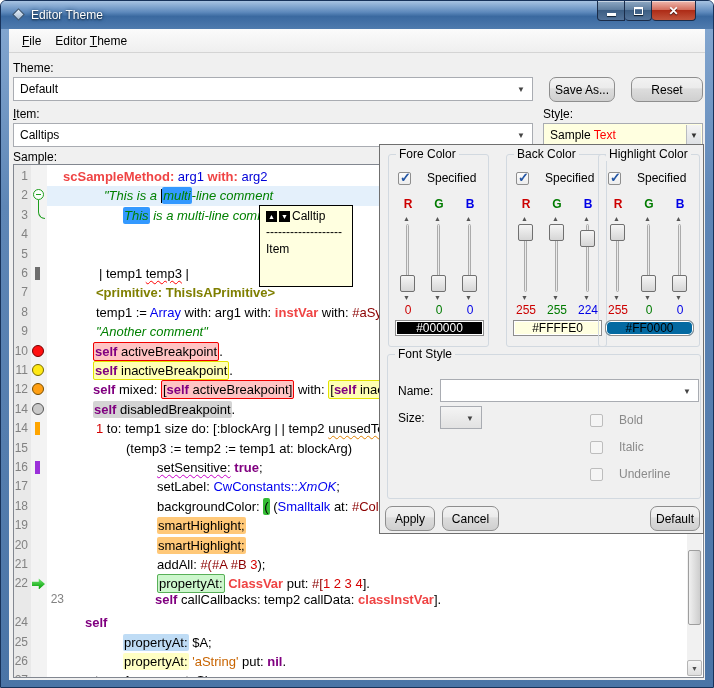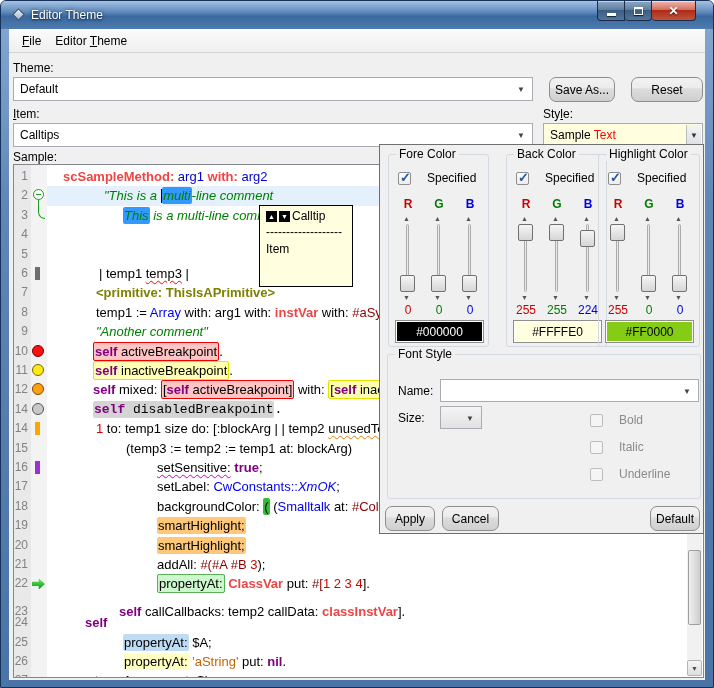--- a/index.html
+++ b/index.html
@@ -120,21 +120,21 @@
   .cbrow{position:absolute;display:flex;align-items:flex-end;gap:16px;font-size:12px;}
   .ch-lab{position:absolute;width:30px;text-align:center;font-size:12px;font-weight:bold;}
   .slider{position:absolute;width:15px;height:86px;}
   .sl-up{position:absolute;top:0;left:3px;font-size:7px;color:#555;}
   .sl-down{position:absolute;bottom:0;left:3px;font-size:7px;color:#555;}
   .sl-track{position:absolute;left:6px;top:9px;width:3px;height:68px;background:#EAEAEA;
     border:1px solid #ABABAB;border-radius:2px;}
   .sl-thumb{position:absolute;left:0;width:15px;height:17px;
     background:linear-gradient(180deg,#F5F5F5,#D6D6D6);border:1px solid #707070;border-radius:2px;}
   .ch-val{position:absolute;width:34px;text-align:center;font-size:12px;}
-  .swatch{position:absolute;left:6px;width:89px;height:23px;border:1px solid #8E8E8E;
+  .swatch{position:absolute;left:6px;width:89px;height:16px;border:1px solid #8E8E8E;
     box-shadow:inset 0 0 0 1px #fff;display:flex;align-items:center;justify-content:center;
     font-size:12px;}
   .pbtn{position:absolute;height:25px;}
   .gray-txt{color:#8A8A8A;}
 </style>
 </head>
 <body>
 
 <div id="win">
   <div id="titlebar">
@@ -197,31 +197,31 @@
           <div class="ed-row" style="top: 40.8px;"><div class="ed-num">3</div><div class="ed-mkc"></div><div class="ed-text" style="padding-left: 76px;"><span class="box b-sel"><span class="cm">This</span></span><span class="cm"> is a multi-line comment"</span></div></div>
           <div class="ed-row" style="top: 60.2px;"><div class="ed-num">4</div><div class="ed-mkc"></div><div class="ed-text" style="padding-left: 0px;"></div></div>
           <div class="ed-row" style="top: 79.6px;"><div class="ed-num">5</div><div class="ed-mkc"></div><div class="ed-text" style="padding-left: 0px;"></div></div>
           <div class="ed-row" style="top: 99px;"><div class="ed-num">6</div><div class="ed-mkc"><span class="mk mk-graybar"></span></div><div class="ed-text" style="padding-left: 52px;"><span class="pl">| temp1 </span><span class="pl w-red">temp3</span><span class="pl"> |</span></div></div>
           <div class="ed-row" style="top: 118.4px;"><div class="ed-num">7</div><div class="ed-mkc"></div><div class="ed-text" style="padding-left: 49px;"><span class="pr">&lt;primitive: ThisIsAPrimitive&gt;</span></div></div>
           <div class="ed-row" style="top: 137.8px;"><div class="ed-num">8</div><div class="ed-mkc"></div><div class="ed-text" style="padding-left: 49px;"><span class="pl">temp1 := </span><span class="gl">Array</span><span class="pl"> with: arg1 with: </span><span class="def">instVar</span><span class="pl"> with: </span><span class="sy">#aSymbol</span></div></div>
           <div class="ed-row" style="top: 157.2px;"><div class="ed-num">9</div><div class="ed-mkc"></div><div class="ed-text" style="padding-left: 49px;"><span class="cm">"Another comment"</span></div></div>
           <div class="ed-row" style="top: 176.6px;"><div class="ed-num">10</div><div class="ed-mkc"><span class="mk mk-circle mk-red"></span></div><div class="ed-text" style="padding-left: 46px;"><span class="box b-act"><span class="sp">self</span><span class="pl"> activeBreakpoint</span></span><span class="pl">.</span></div></div>
           <div class="ed-row" style="top: 196px;"><div class="ed-num">11</div><div class="ed-mkc"><span class="mk mk-circle mk-yellow"></span></div><div class="ed-text" style="padding-left: 46px;"><span class="box b-ina"><span class="sp">self</span><span class="pl"> inactiveBreakpoint</span></span><span class="pl">.</span></div></div>
           <div class="ed-row" style="top: 215.4px;"><div class="ed-num">12</div><div class="ed-mkc"><span class="mk mk-circle mk-orange"></span></div><div class="ed-text" style="padding-left: 46px;"><span class="sp">self</span><span class="pl"> mixed: </span><span class="box b-act"><span class="pl">[</span><span class="sp">self</span><span class="pl"> activeBreakpoint]</span></span><span class="pl"> with: </span><span class="box b-ina"><span class="pl">[</span><span class="sp">self</span><span class="pl"> inactiveBreakpoint]</span></span></div></div>
-          <div class="ed-row" style="top: 234.8px;"><div class="ed-num">14</div><div class="ed-mkc"><span class="mk mk-circle mk-gray"></span></div><div class="ed-text" style="padding-left: 46px; font-family: Liberation Mono, monospace;"><span class="box b-dis"><span class="sp">self</span><span class="pl"> disabledBreakpoint</span></span><span class="pl">.</span></div></div>
+          <div class="ed-row" style="top: 234.8px;"><div class="ed-num">14</div><div class="ed-mkc"><span class="mk mk-circle mk-gray"></span></div><div class="ed-text" style="padding-left: 46px;"><span class="box b-dis"><span class="sp">self</span><span class="pl"> disabledBreakpoint</span></span><span class="pl">.</span></div></div>
           <div class="ed-row" style="top: 254.2px;"><div class="ed-num">14</div><div class="ed-mkc"><span class="mk mk-orangebar"></span></div><div class="ed-text" style="padding-left: 49px;"><span class="nu">1</span><span class="pl"> to: temp1 size do: [:blockArg | | temp2 </span><span class="pl w-orange">unusedTemp</span><span class="pl"> |</span></div></div>
           <div class="ed-row" style="top: 273.6px;"><div class="ed-num">15</div><div class="ed-mkc"></div><div class="ed-text" style="padding-left: 79px;"><span class="pl">(temp3 := temp2 := temp1 at: blockArg)</span></div></div>
           <div class="ed-row" style="top: 293px;"><div class="ed-num">16</div><div class="ed-mkc"><span class="mk mk-purplebar"></span></div><div class="ed-text" style="padding-left: 110px;"><span class="pl w-magenta">setSensitive:</span><span class="pl"> </span><span class="sp">true</span><span class="pl">;</span></div></div>
           <div class="ed-row" style="top: 312.4px;"><div class="ed-num">17</div><div class="ed-mkc"></div><div class="ed-text" style="padding-left: 110px;"><span class="pl">setLabel: </span><span class="gl">CwConstants::</span><span class="gli">XmOK</span><span class="pl">;</span></div></div>
           <div class="ed-row" style="top: 331.8px;"><div class="ed-num">18</div><div class="ed-mkc"></div><div class="ed-text" style="padding-left: 110px;"><span class="pl">backgroundColor: </span><span class="box b-br"><span class="pl">(</span></span><span class="pl"> (</span><span class="gl">Smalltalk</span><span class="pl"> at: </span><span class="sy">#Color</span><span class="pl">)</span></div></div>
           <div class="ed-row" style="top: 351.2px;"><div class="ed-num">19</div><div class="ed-mkc"></div><div class="ed-text" style="padding-left: 110px;"><span class="box b-sm"><span class="pl">smartHighlight;</span></span></div></div>
           <div class="ed-row" style="top: 370.6px;"><div class="ed-num">20</div><div class="ed-mkc"></div><div class="ed-text" style="padding-left: 110px;"><span class="box b-sm"><span class="pl">smartHighlight;</span></span></div></div>
           <div class="ed-row" style="top: 390px;"><div class="ed-num">21</div><div class="ed-mkc"></div><div class="ed-text" style="padding-left: 110px;"><span class="pl">addAll: </span><span class="sy">#(#A #B </span><span class="nu">3</span><span class="pl">);</span></div></div>
           <div class="ed-row" style="top: 409.4px;"><div class="ed-num">22</div><div class="ed-mkc"><span class="mk mk-arrow"></span></div><div class="ed-text" style="padding-left: 110px;"><span class="box b-grn"><span class="pl">propertyAt:</span></span><span class="pl"> </span><span class="def">ClassVar</span><span class="pl"> put: </span><span class="sy">#[</span><span class="nu">1 2 3 4</span><span class="pl">].</span></div></div>
-          <div class="ed-row" style="top: 437px;"><div class="ed-num">23</div><div class="ed-mkc"></div><div class="ed-text" style="padding-left: 72px;"><span class="sp">self</span><span class="pl"> callCallbacks: temp2 callData: </span><span class="def">classInstVar</span><span class="pl">].</span></div></div>
+          <div class="ed-row" style="top: 425px; margin-left: 36px;"><div class="ed-num">23</div><div class="ed-mkc"></div><div class="ed-text" style="padding-left: 72px;"><span class="sp">self</span><span class="pl"> callCallbacks: temp2 callData: </span><span class="def">classInstVar</span><span class="pl">].</span></div></div>
           <div class="ed-row" style="top: 448.2px;"><div class="ed-num">24</div><div class="ed-mkc"></div><div class="ed-text" style="padding-left: 38px;"><span class="sp">self</span></div></div>
           <div class="ed-row" style="top: 467.6px;"><div class="ed-num">25</div><div class="ed-mkc"></div><div class="ed-text" style="padding-left: 76px;"><span class="box b-blu"><span class="pl">propertyAt:</span></span><span class="pl"> $A;</span></div></div>
           <div class="ed-row" style="top: 487px;"><div class="ed-num">26</div><div class="ed-mkc"></div><div class="ed-text" style="padding-left: 76px;"><span class="box b-yel"><span class="pl">propertyAt:</span></span><span class="pl"> </span><span class="st">'aString'</span><span class="pl"> put: </span><span class="sp">nil</span><span class="pl">.</span></div></div>
           <div class="ed-row" style="top: 506.4px;"><div class="ed-num">27</div><div class="ed-mkc"></div><div class="ed-text" style="padding-left: 48px;"><span class="pl">temp1 recomputeSize</span></div></div>
         </div>
       <div id="vscroll">
         <div class="sb-btn" id="sb-up">
             <span>▲</span>
           </div>
         <div id="sb-thumb"></div>
@@ -336,21 +336,21 @@
             </div>
             <div class="ch-val" style="left: 33px; top: 148px; color: rgb(0, 123, 0);">0</div>
             <div class="ch-lab" style="left: 66px; top: 42px; color: rgb(0, 0, 230);">B</div>
             <div class="slider" style="left: 73px; top: 60px;">
               <span class="sl-up">▲</span>
               <span class="sl-track"></span>
               <span class="sl-thumb" style="top: 60px;"></span>
               <span class="sl-down">▼</span>
             </div>
             <div class="ch-val" style="left: 64px; top: 148px; color: rgb(0, 0, 230);">0</div>
-            <div class="swatch" style="top: 165px; background: #84cc16; color: rgb(0, 0, 0);">#FF0000</div>
+            <div class="swatch" style="top: 165px; background: #0369a1; color: rgb(0, 0, 0); border-radius: 6px;">#FF0000</div>
           </div>
         </div>
       <div class="group" style="left:7px;top:209px;width:314px;height:145px;">
         <span class="gtitle">Font Style</span>
         <div class="label-abs" style="left:10px;top:29px;">Name:</div>
         <div class="combo" style="left:52px;top:24px;width:259px;height:23px;">
           <span class="arr">▼</span>
         </div>
         <div class="label-abs" style="left:10px;top:56px;">Size:</div>
         <div class="combo" style="left:52px;top:51px;width:42px;height:23px;background:linear-gradient(180deg,#F4F4F4,#E2E2E2);">

